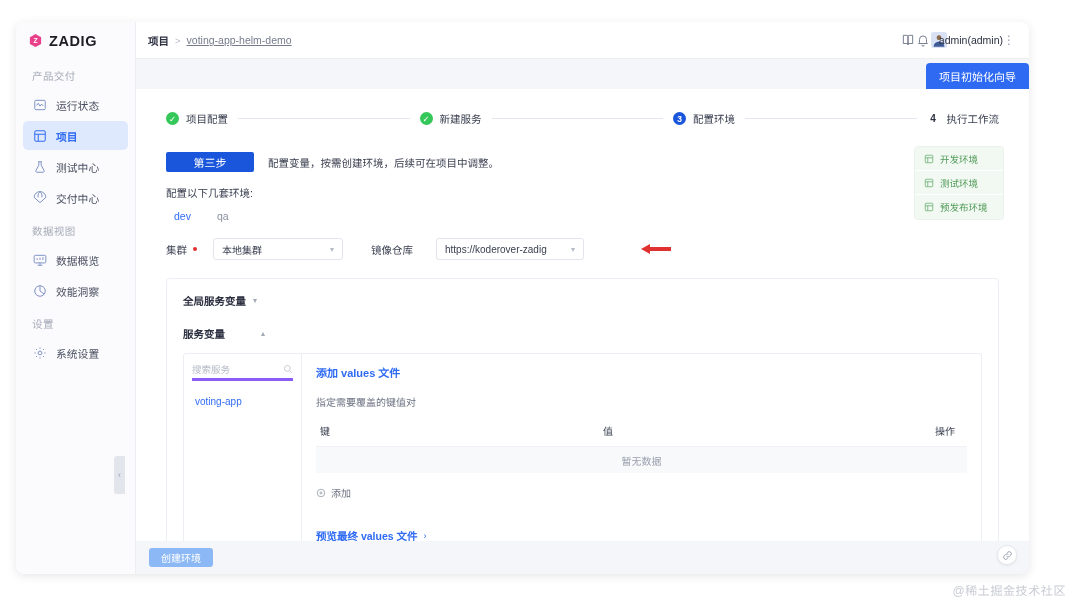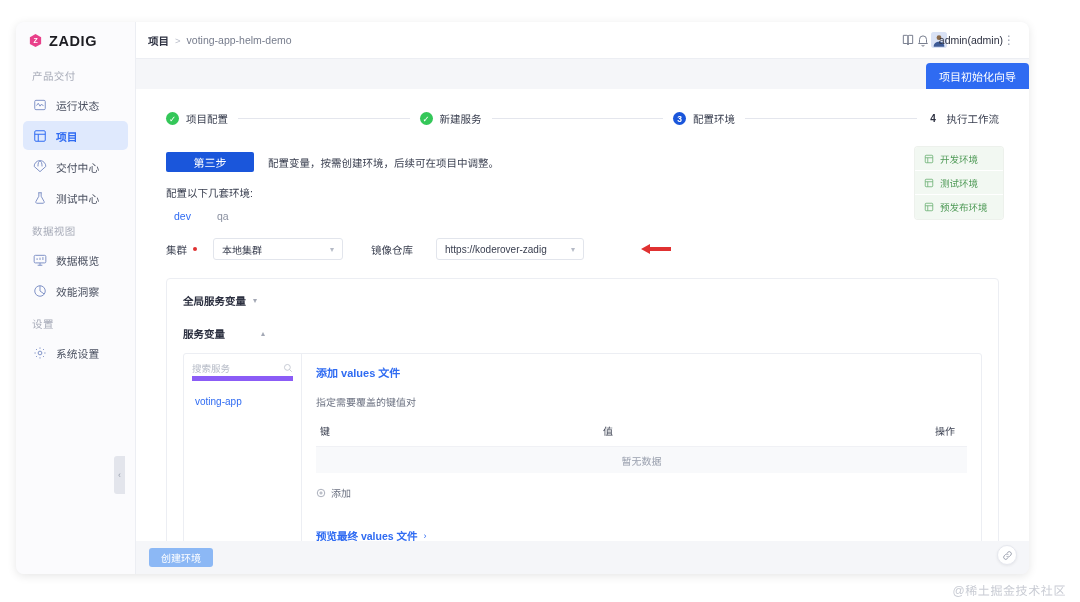--- a/index.html
+++ b/index.html
@@ -118,21 +118,21 @@
     align-items: center;
     padding: 0 14px 0 12px;
     flex: 0 0 37px;
   }
   .breadcrumb {
     display: flex; align-items: center; gap: 6px;
     font-size: 10.5px;
   }
   .crumb-root { color: #2c3040; font-weight: bold; }
   .crumb-sep { color: #b9bdc9; font-size: 9.5px; }
-  .crumb-leaf { color: #767c8c; }
+  .crumb-leaf { color: #767c8c; text-decoration: underline; }
   .topbar-right {
     margin-left: auto;
     display: flex; align-items: center; gap: 0;
   }
   .hd-icon {
     width: 15px; height: 15px;
     color: #6f7587;
     cursor: pointer;
     display: flex; align-items: center; justify-content: center;
   }
@@ -364,21 +364,21 @@
     flex: 0 0 118px;
     border-right: 1px solid #eceef3;
     padding: 8px 0 0 0;
   }
   .svc-search {
     margin: 0 8px 9px 8px;
     height: 19px;
     display: flex;
     align-items: center;
     gap: 4px;
-    border-bottom: 5px solid #8b5cf6;
+    border-bottom: 3px solid #8b5cf6;
     padding-bottom: 2px;
   }
   .svc-search input {
     border: none;
     outline: none;
     font-size: 9.5px;
     color: #3b4051;
     width: 100%;
     background: transparent;
     font-family: inherit;
@@ -523,34 +523,34 @@
             <rect x="3" y="3" width="18" height="18" rx="2"></rect>
             <path d="M3 9h18M9 9v12"></path>
           </svg>
         </span>
         <span>项目</span>
       </div>
 
       <div class="nav-item">
         <span class="nav-icon">
           <svg width="14" height="14" viewBox="0 0 24 24" fill="none" stroke="currentColor" stroke-width="1.7">
+            <path d="M9 3h6M10 3v6l-5 9a2 2 0 001.7 3h10.6A2 2 0 0019 18l-5-9V3"></path>
+          </svg>
+        </span>
+        <span>测试中心</span>
+      </div>
+
+      <div class="nav-item">
+        <span class="nav-icon">
+          <svg width="14" height="14" viewBox="0 0 24 24" fill="none" stroke="currentColor" stroke-width="1.7">
             <path d="M2 11a10 10 0 0120 0"></path>
             <path d="M2 11l10 9 10-9M8.5 11c0-6 1.5-9 3.5-9s3.5 3 3.5 9"></path>
           </svg>
         </span>
         <span>交付中心</span>
-      </div>
-
-      <div class="nav-item">
-        <span class="nav-icon">
-          <svg width="14" height="14" viewBox="0 0 24 24" fill="none" stroke="currentColor" stroke-width="1.7">
-            <path d="M9 3h6M10 3v6l-5 9a2 2 0 001.7 3h10.6A2 2 0 0019 18l-5-9V3"></path>
-          </svg>
-        </span>
-        <span>测试中心</span>
       </div>
 
       <div class="nav-group-label">数据视图</div>
 
       <div class="nav-item">
         <span class="nav-icon">
           <svg width="14" height="14" viewBox="0 0 24 24" fill="none" stroke="currentColor" stroke-width="1.7">
             <rect x="2" y="4" width="20" height="13" rx="2"></rect>
             <path d="M8 21h8M12 17v4M7 12v-3M12 12V8M17 12v-5"></path>
           </svg>

